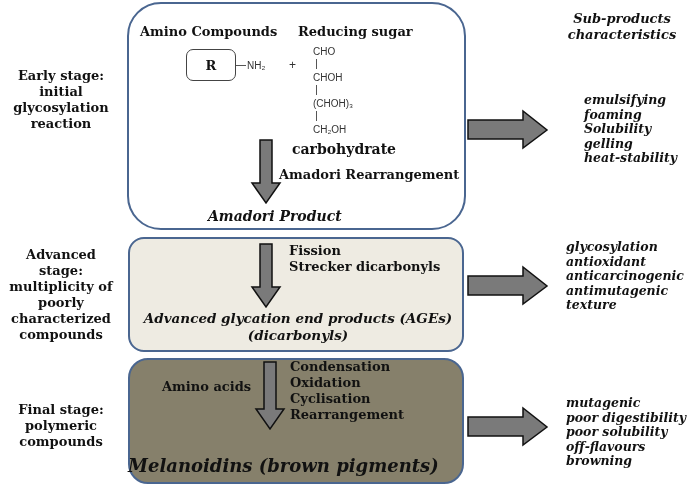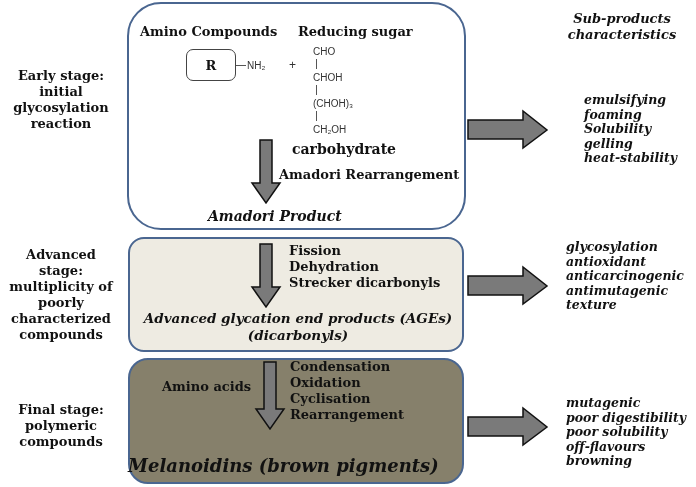--- a/index.html
+++ b/index.html
@@ -60,21 +60,20 @@
 <svg class="arrow" style="left:252px; top:139px;" width="30" height="66">
   <polygon points="8,1 20,1 20,44 28,44 14,64 0,44 8,44" fill="#7a7a7a" stroke="#111" stroke-width="1.5"></polygon>
 </svg>
 
 <div class="box box2"></div>
 <svg class="arrow" style="left:252px; top:243px;" width="30" height="66">
   <polygon points="8,1 20,1 20,44 28,44 14,64 0,44 8,44" fill="#7a7a7a" stroke="#111" stroke-width="1.5"></polygon>
 </svg>
 <div class="abs bold" style="left:289px; top:243px;">
   <div>Fission</div>
-  <div>Dehydration</div>
   <div>Strecker dicarbonyls</div>
 </div>
 <div class="abs bi" style="left:130px; top:310px; width:336px; text-align:center; font-size:13.5px; line-height:17px;">
   <div>Advanced glycation end products (AGEs)</div>
   <div>(dicarbonyls)</div>
 </div>
 
 <div class="box box3"></div>
 <div class="abs bold" style="left:162px; top:379px;">Amino acids</div>
 <svg class="arrow" style="left:256px; top:361px;" width="30" height="70">

